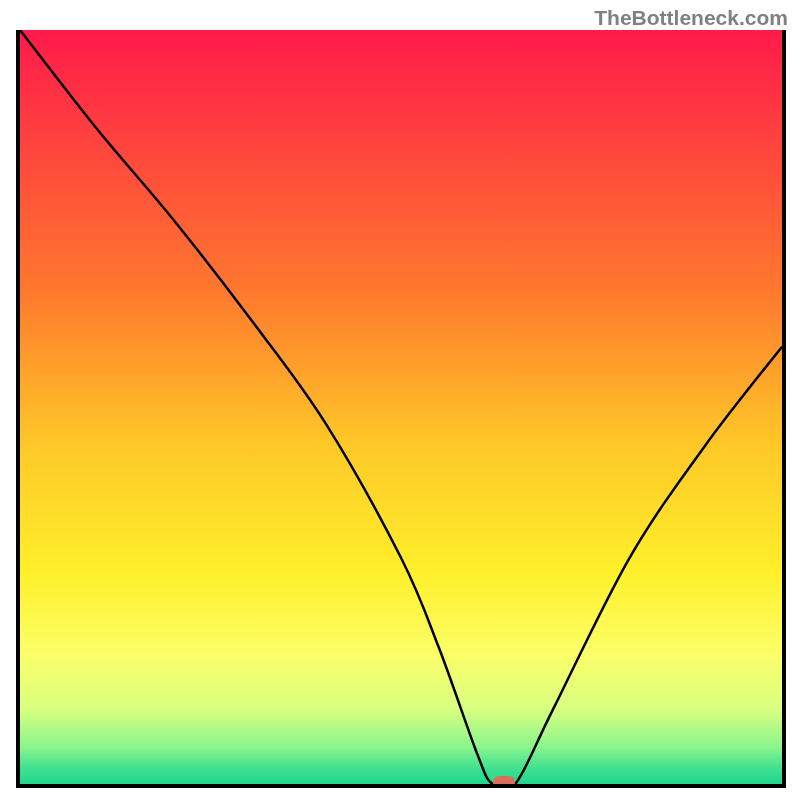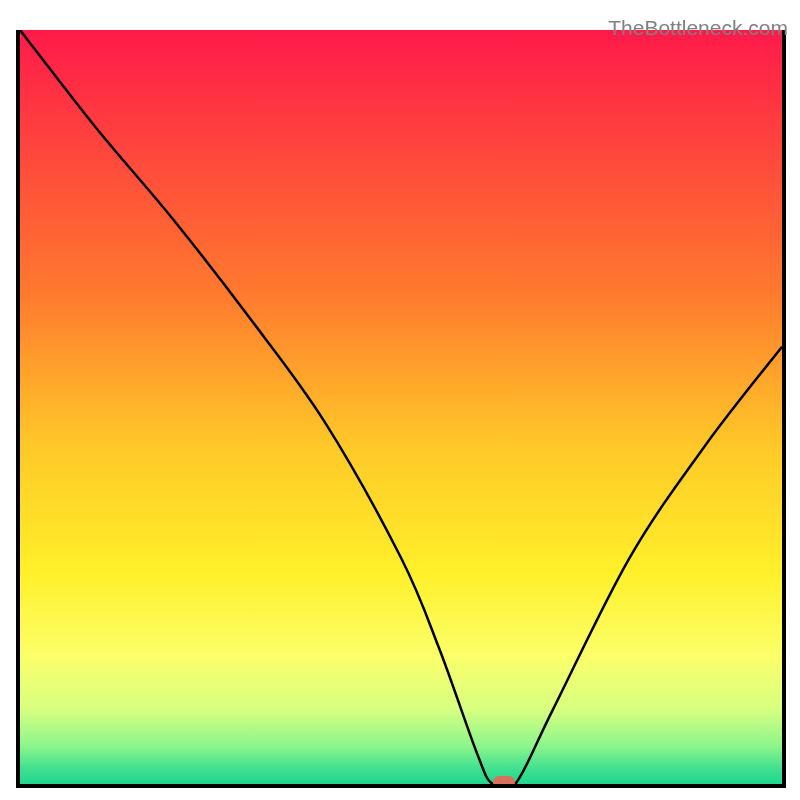--- a/index.html
+++ b/index.html
@@ -9,25 +9,25 @@
     font-family: Arial, Helvetica, sans-serif;
   }
   .container {
     width: 800px;
     height: 800px;
     position: relative;
     background: #ffffff;
   }
   .watermark {
     position: absolute;
-    top: 16px;
+    top: 6px;
     right: 12px;
     color: #808080;
     font-size: 21px;
-    font-weight: 400;
+    font-weight: 700;
     z-index: 10;
   }
   .plot-frame {
     position: absolute;
     left: 16px;
     top: 30px;
     width: 770px;
     height: 758px;
     border-left: 4px solid #000;
     border-right: 4px solid #000;

